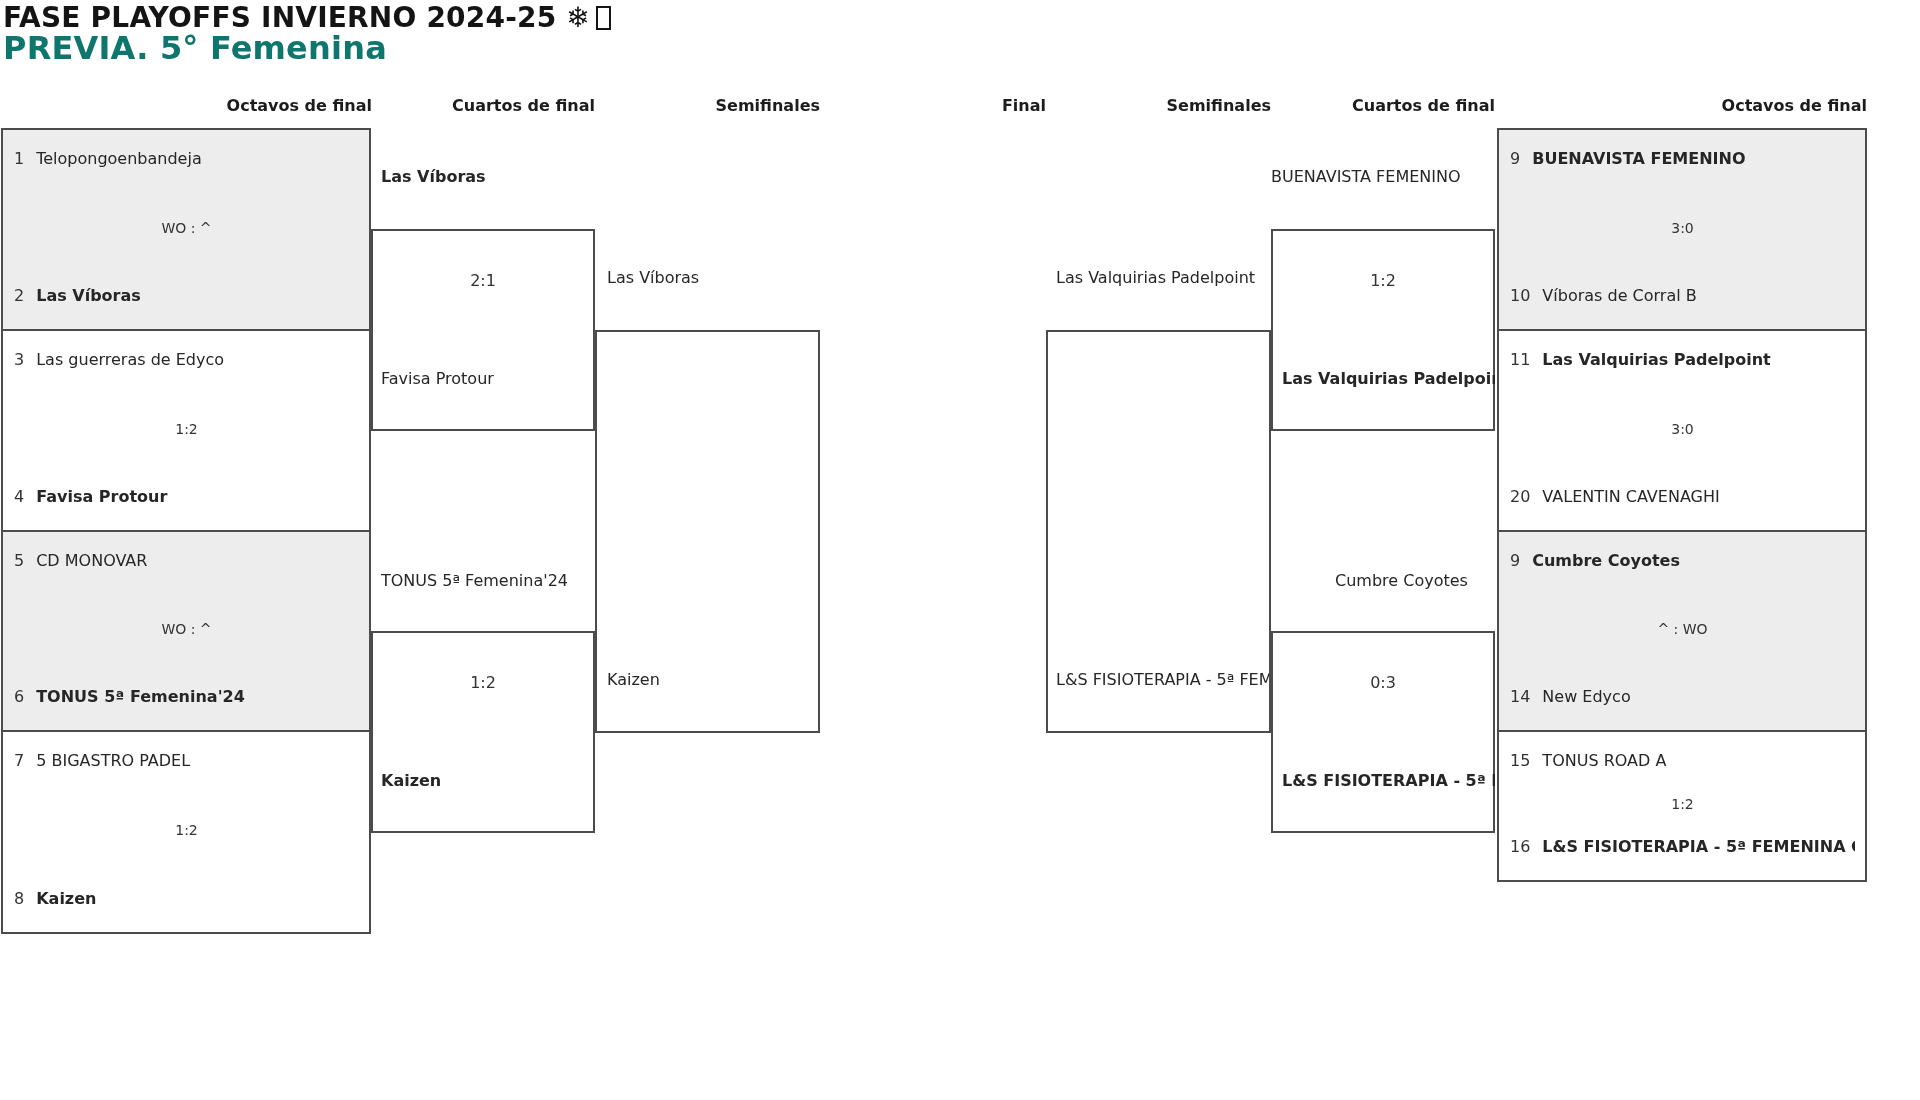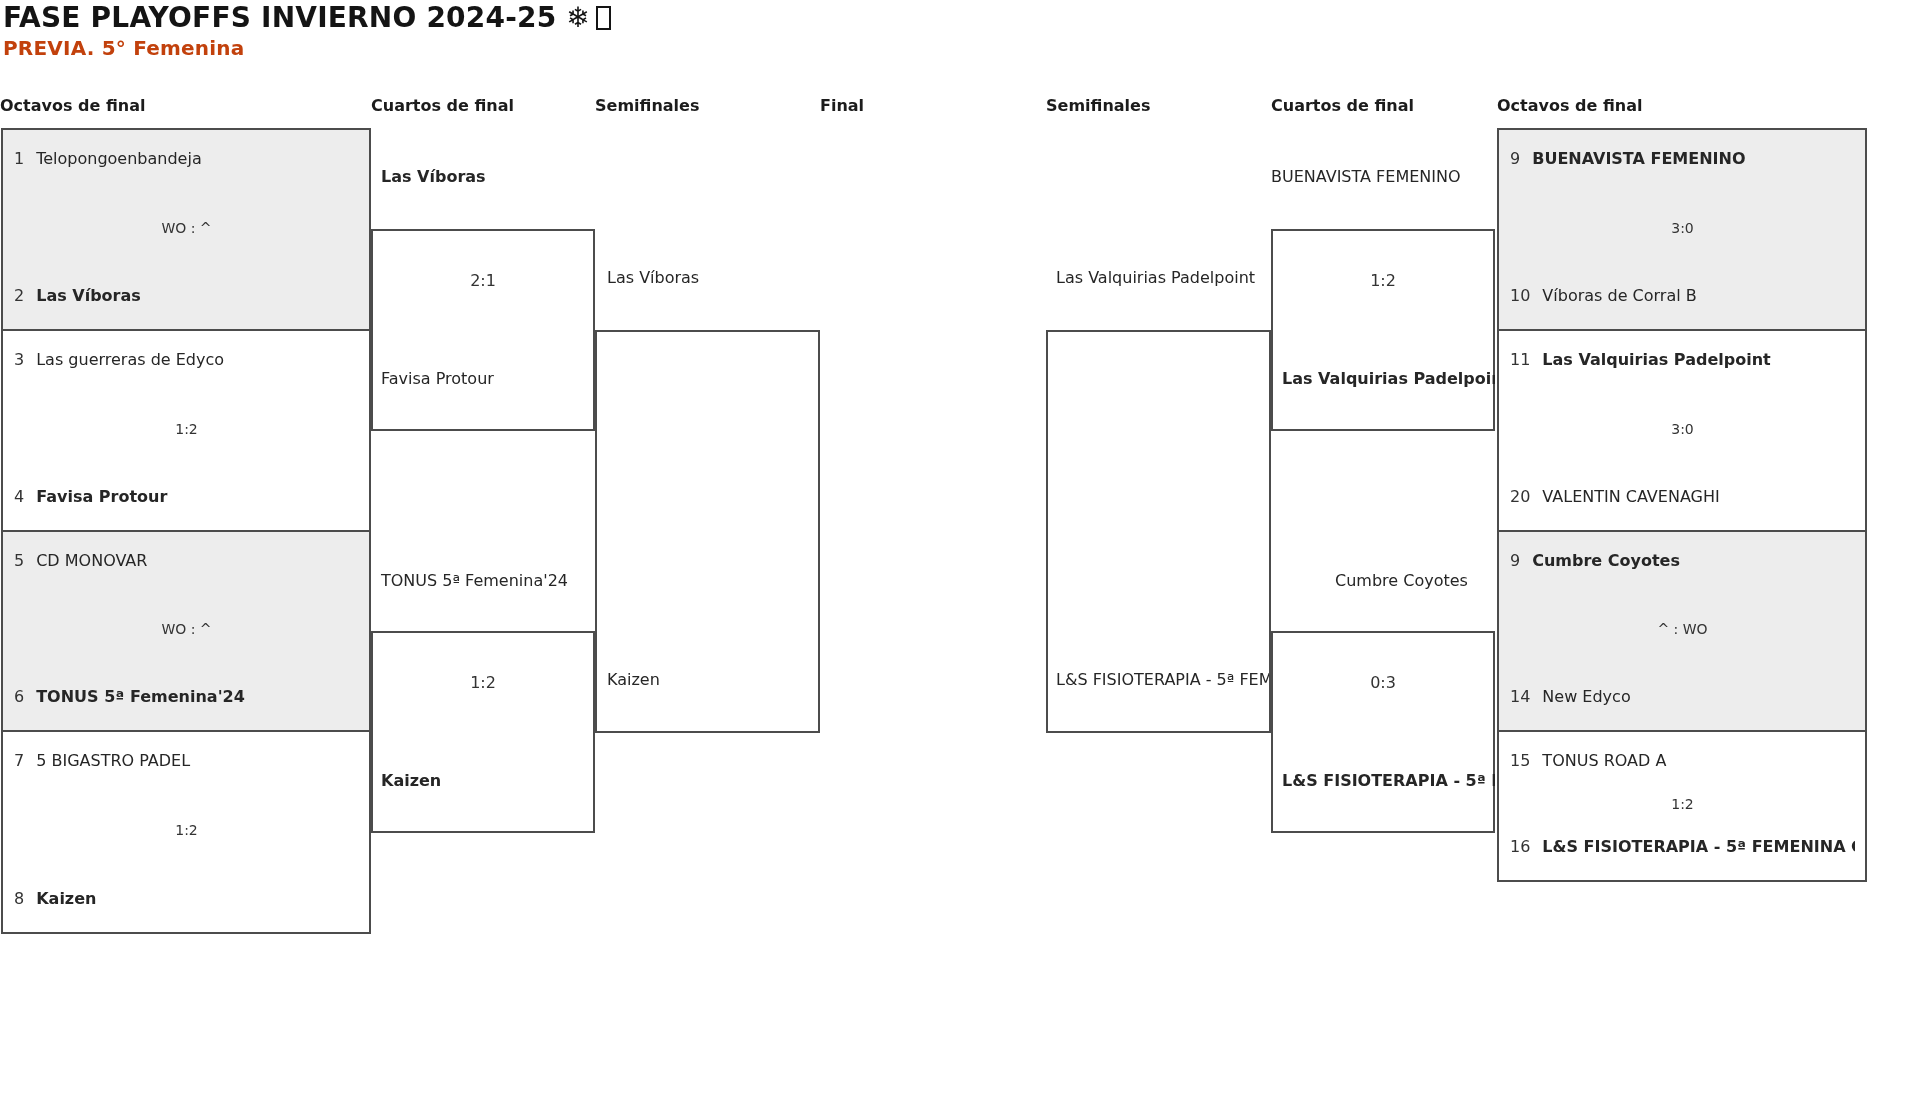--- a/index.html
+++ b/index.html
@@ -3,35 +3,35 @@
 <meta charset="utf-8">
 <style>
   html,body{margin:0;padding:0;background:#fff;}
   .canvas{position:relative;width:1920px;height:1100px;background:#ffffff;overflow:hidden;
           font-family:"DejaVu Sans","Liberation Sans",sans-serif;color:#262626;}
 
   
   .title-row{position:absolute;left:3px;top:2px;display:flex;align-items:center;}
   .page-title{font-size:28px;font-weight:700;color:#141414;line-height:31px;white-space:nowrap;letter-spacing:.2px;}
   .tofu{display:inline-block;width:11px;height:20px;border:2px solid #141414;margin-left:6px;}
-  .page-subtitle{position:absolute;left:3px;top:33px;font-size:20px;font-weight:700;color:#c2410c;line-height:31px;white-space:nowrap;letter-spacing:.2px;}
+  .page-subtitle{position:absolute;left:3px;top:33px;font-size:32px;font-weight:700;color:#0f766e;line-height:31px;white-space:nowrap;letter-spacing:.2px;}
 
   
   .logo{position:absolute;left:1690px;top:0;width:228px;height:82px;cursor:pointer;}
   .dot{position:absolute;border-radius:50%;}
   .dot.b1{left:10px;top:14px;width:14px;height:14px;background:#29a4dd;}
   .dot.g1{left:32px;top:6px;width:23px;height:23px;background:#76b82d;}
   .dot.o1{left:19px;top:29px;width:19px;height:19px;background:#e8791d;}
   .dot.b2{left:1px;top:43px;width:21px;height:21px;background:#29a4dd;}
   .dot.g2{left:36px;top:45px;width:14px;height:14px;background:#76b82d;}
   .logo-text{position:absolute;left:62px;top:2px;font-size:54px;line-height:64px;font-weight:700;
              letter-spacing:-3px;color:#7bb92a;font-family:"Liberation Sans","DejaVu Sans",sans-serif;}
 
   
-  .rh{position:absolute;top:95px;font-size:16px;font-weight:600;color:#1c1c1c;text-align:left;line-height:22px;}
+  .rh{position:absolute;top:95px;font-size:16px;font-weight:600;color:#1c1c1c;text-align:right;line-height:22px;}
 
   
   .obox{position:absolute;width:370px;border:2px solid #4c4c4c;box-sizing:border-box;
         display:flex;flex-direction:column;justify-content:space-between;
         padding:18px 10px 22px 11px;background:#fff;}
   .obox.shade{background:#ededed;}
   .obox .row{display:flex;align-items:flex-start;white-space:nowrap;overflow:hidden;font-size:16px;line-height:22px;}
   .seed{margin-right:12px;color:#333;}
   .nm{color:#262626;}
   .bold{font-weight:700;}

